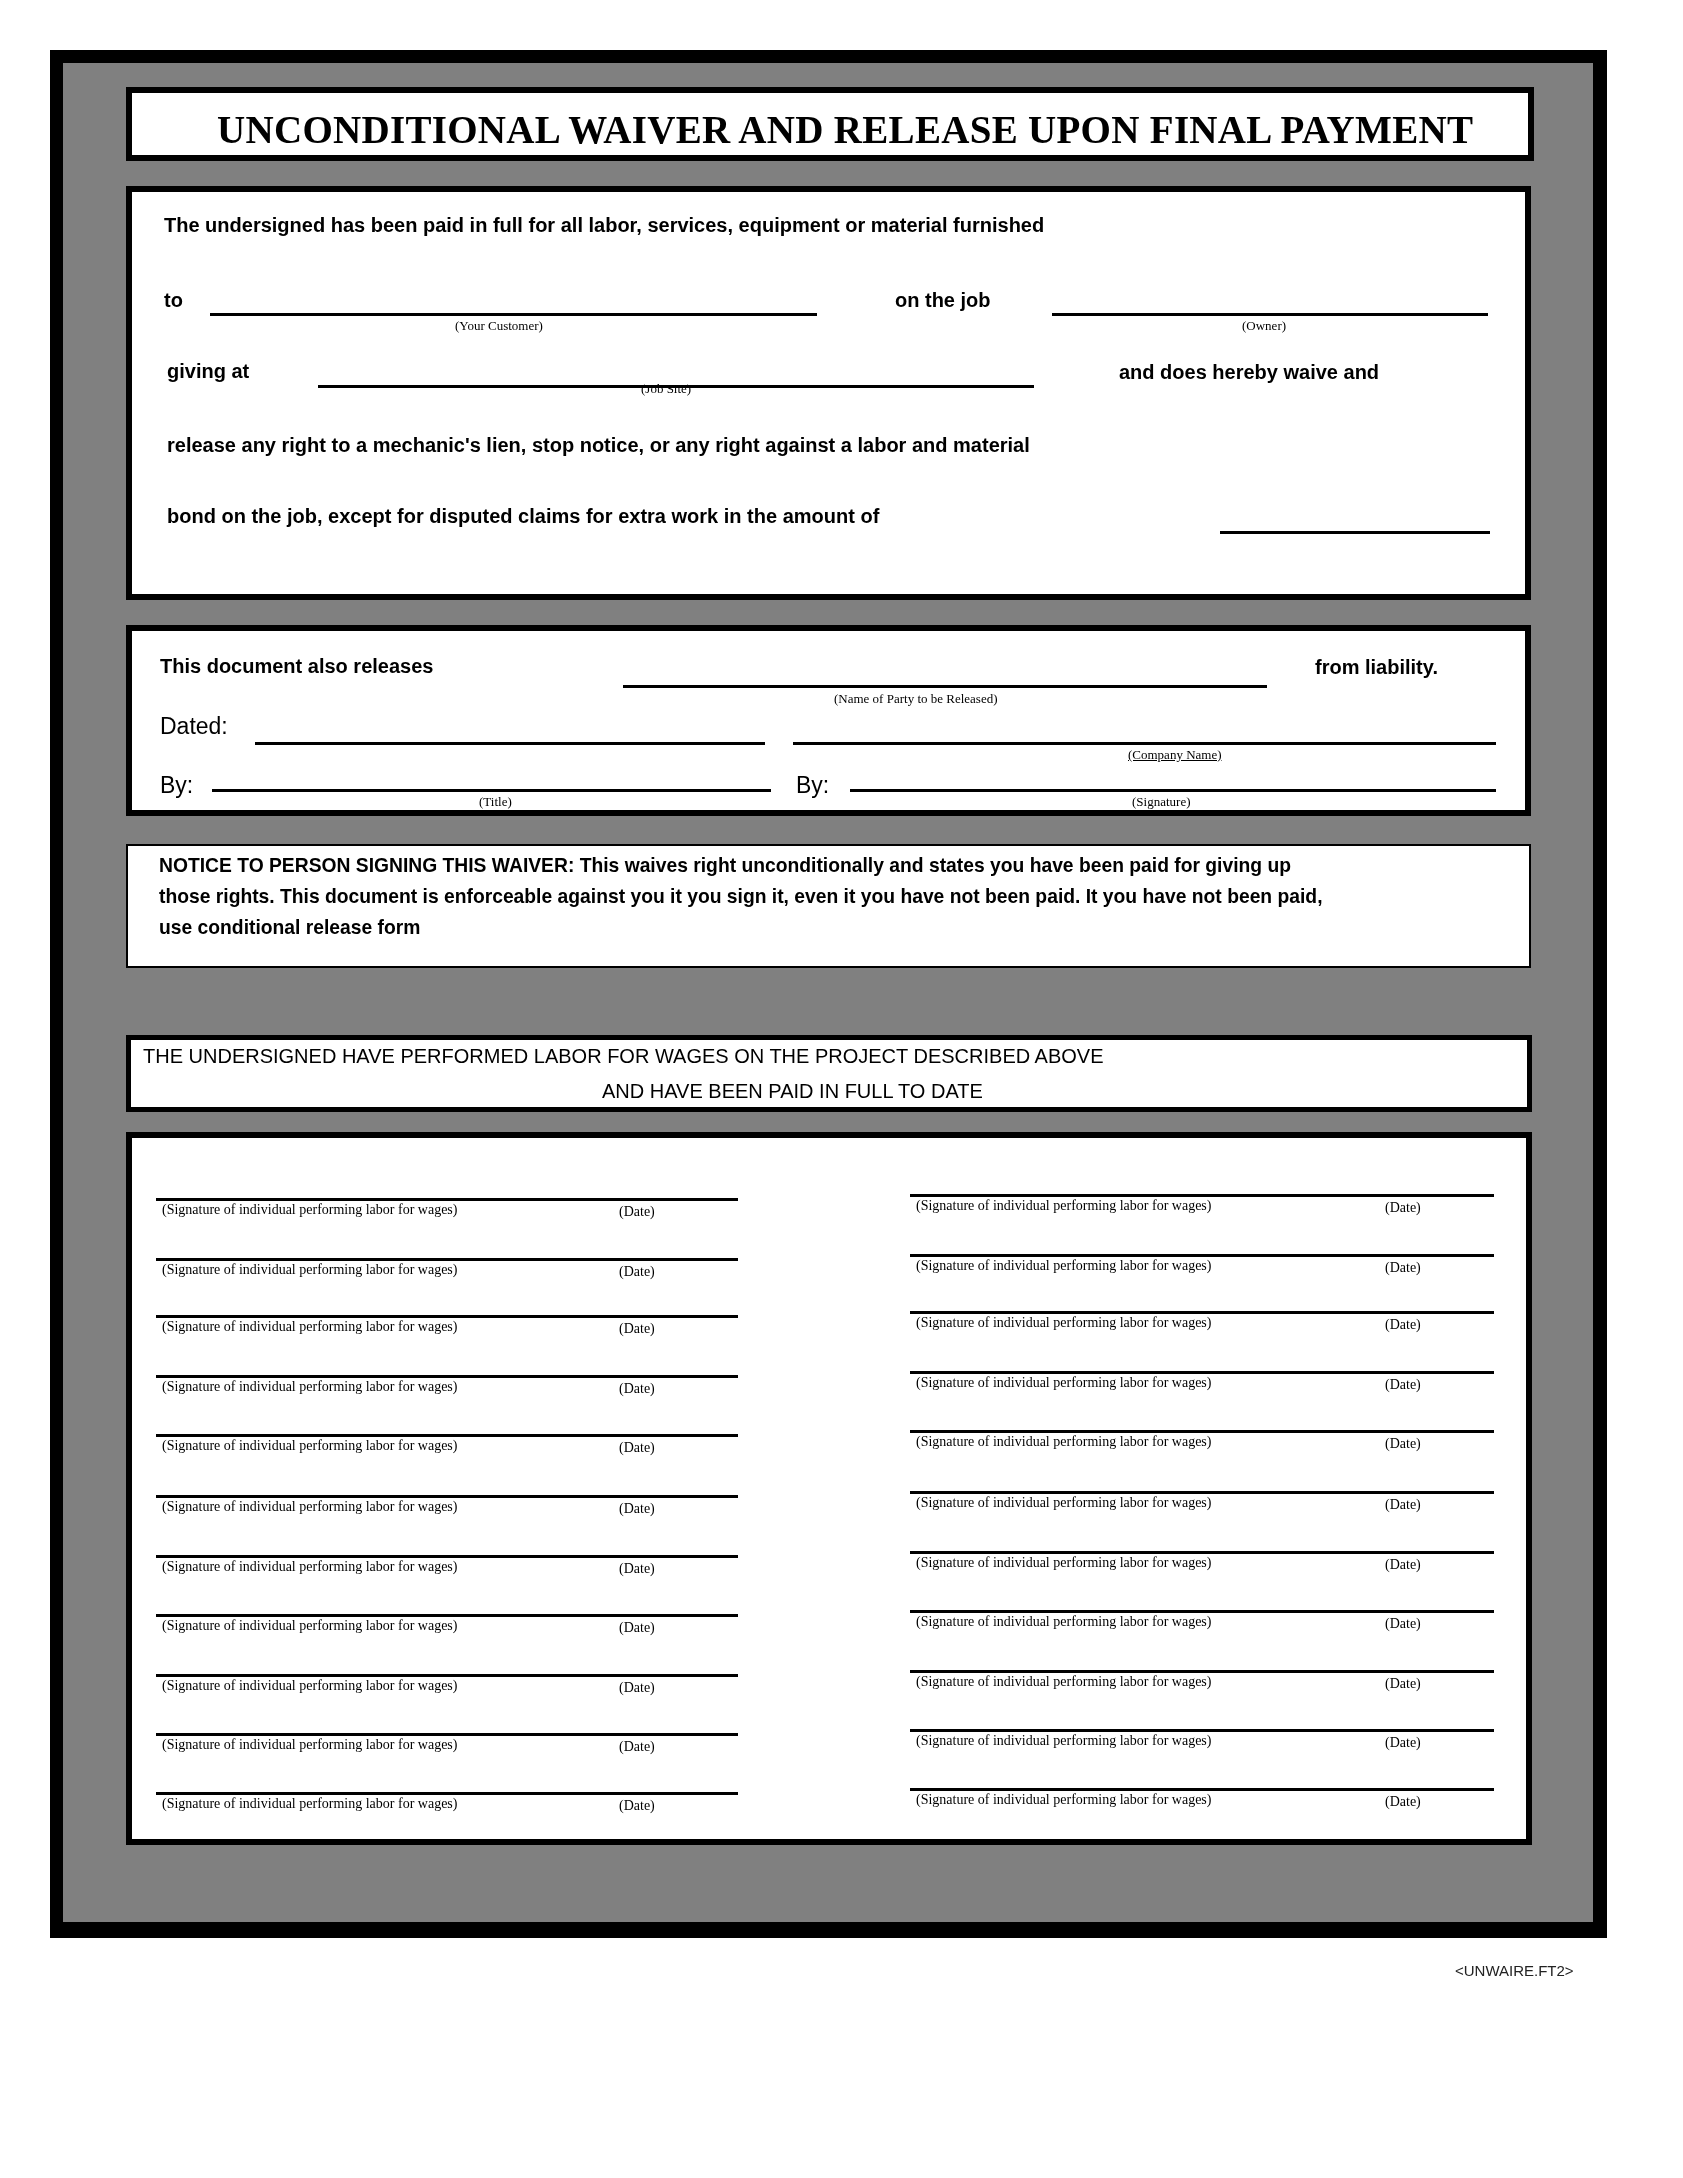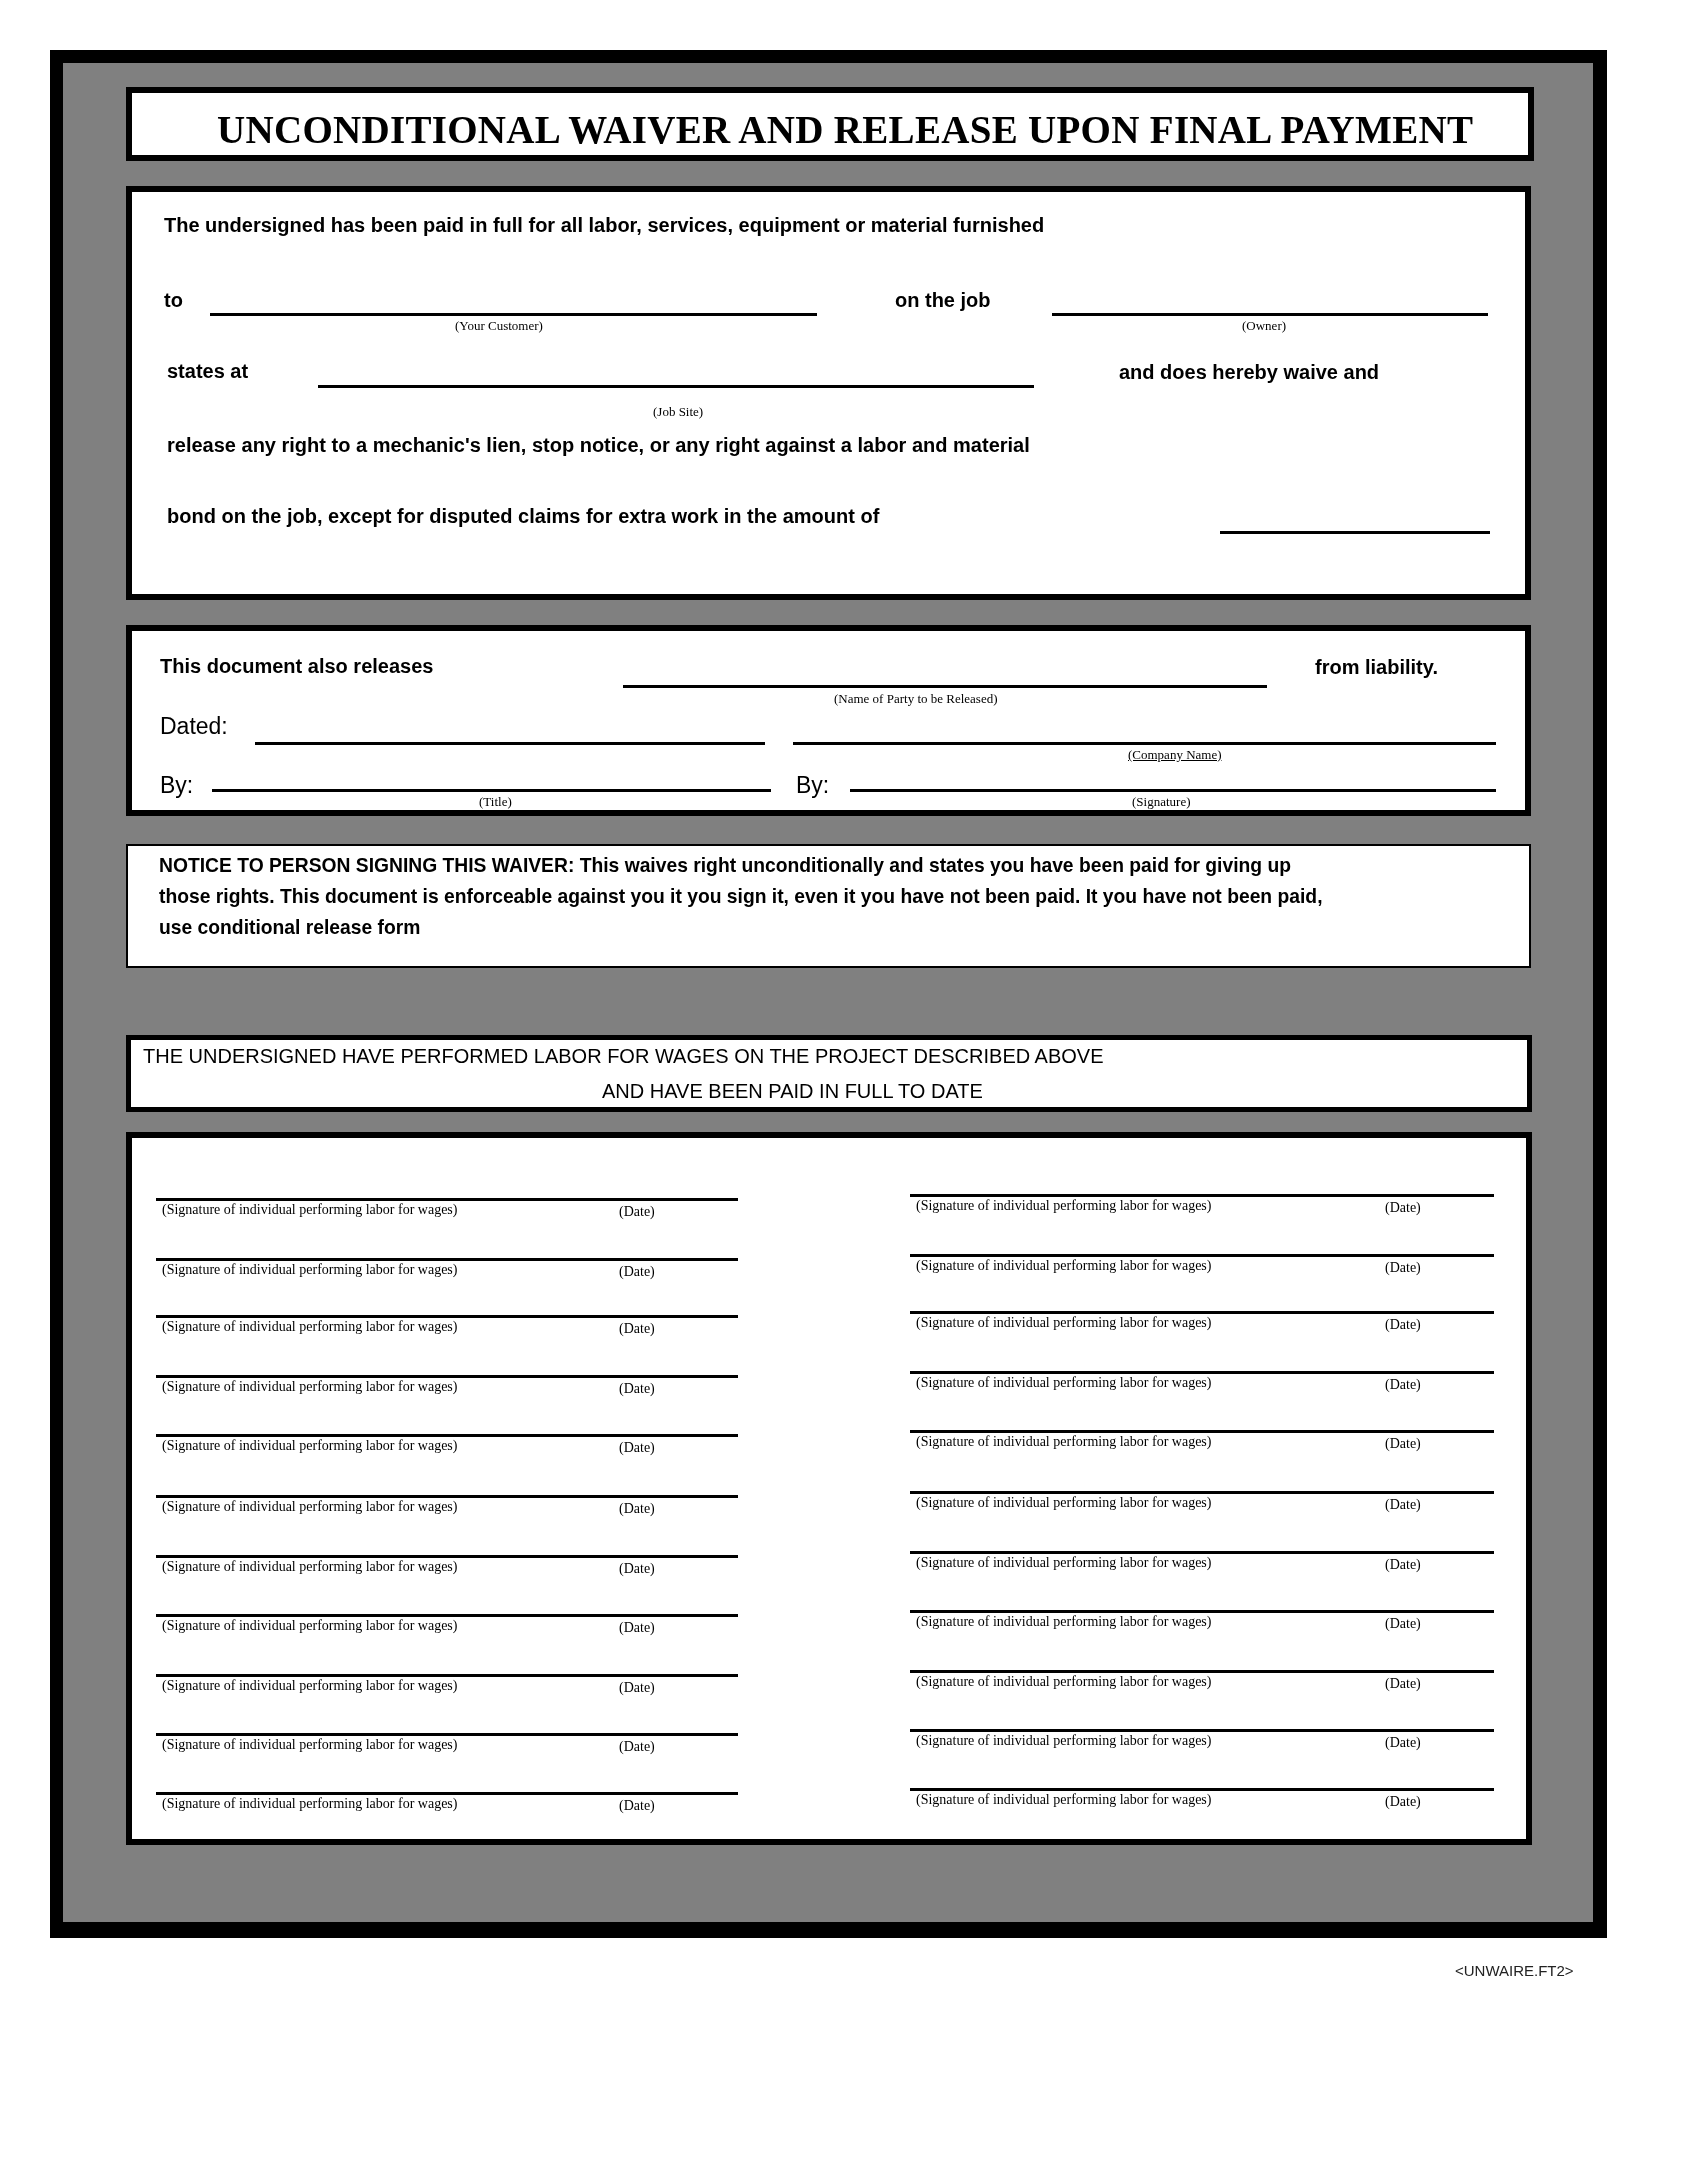--- a/index.html
+++ b/index.html
@@ -32,23 +32,23 @@
   <div class="abs t26" style="left:32px;top:22px;">The undersigned has been paid in full for all labor, services, equipment or material furnished</div>
 
   <div class="abs t26" style="left:32px;top:97px;">to</div>
   <div class="line" style="left:78px;top:121px;width:607px;"></div>
   <div class="cap" style="left:323px;top:126px;">(Your Customer)</div>
 
   <div class="abs t26" style="left:763px;top:97px;">on the job</div>
   <div class="line" style="left:920px;top:121px;width:436px;"></div>
   <div class="cap" style="left:1110px;top:126px;">(Owner)</div>
 
-  <div class="abs t26" style="left:35px;top:168px;">states at</div>
+  <div class="abs t26" style="left:35px;top:168px;">giving at</div>
   <div class="line" style="left:186px;top:193px;width:716px;"></div>
-  <div class="cap" style="left:509px;top:212px;margin-left:12px;">(Job Site)</div>
+  <div class="cap" style="left:509px;top:189px;">(Job Site)</div>
   <div class="abs t26" style="left:987px;top:169px;">and does hereby waive and</div>
 
   <div class="abs t26" style="left:35px;top:313px;">bond on the job, except for disputed claims for extra work in the amount of</div>
   <div class="abs t26" style="left:35px;top:242px;">release any right to a mechanic's lien, stop notice, or any right against a labor and material</div>
   <div class="line" style="left:1088px;top:339px;width:270px;"></div>
 </div>
 
 <div class="box" style="left:126px;top:625px;width:1405px;height:191px;">
   <div class="abs t26" style="left:28px;top:24px;">This document also releases</div>
   <div class="line" style="left:491px;top:54px;width:644px;"></div>

